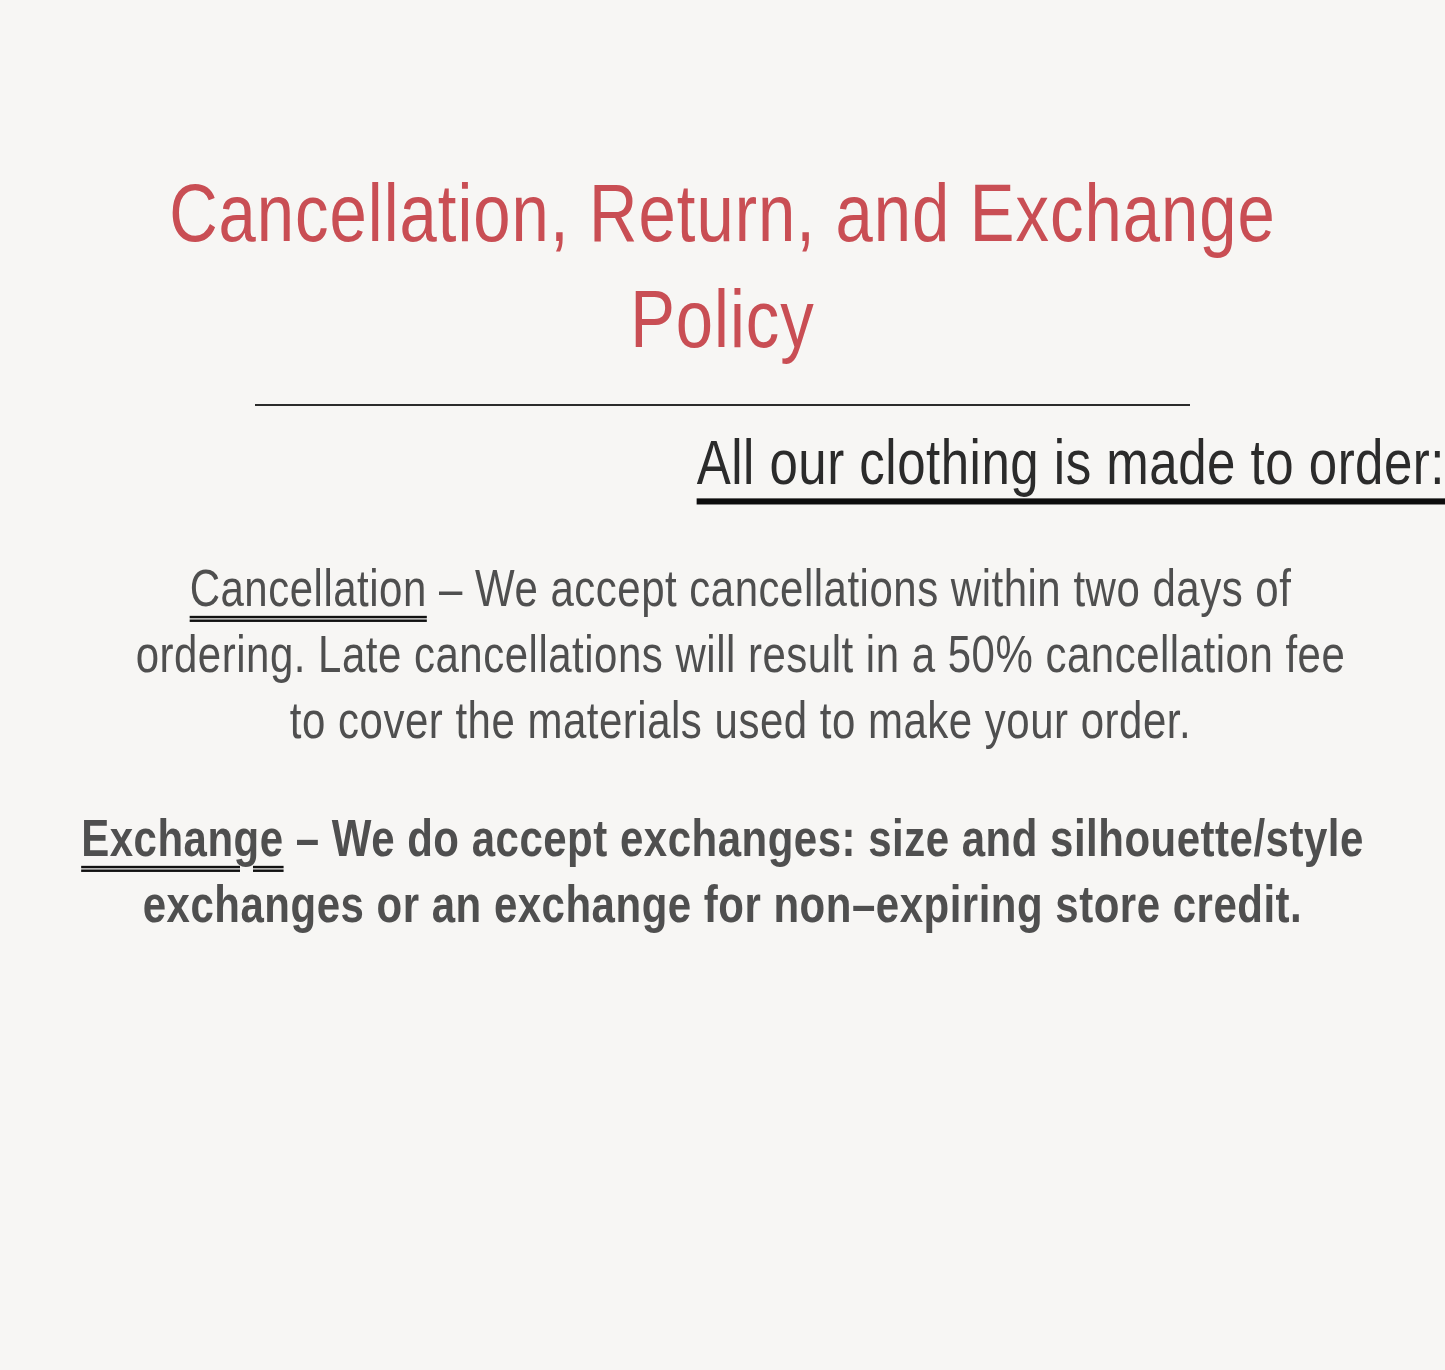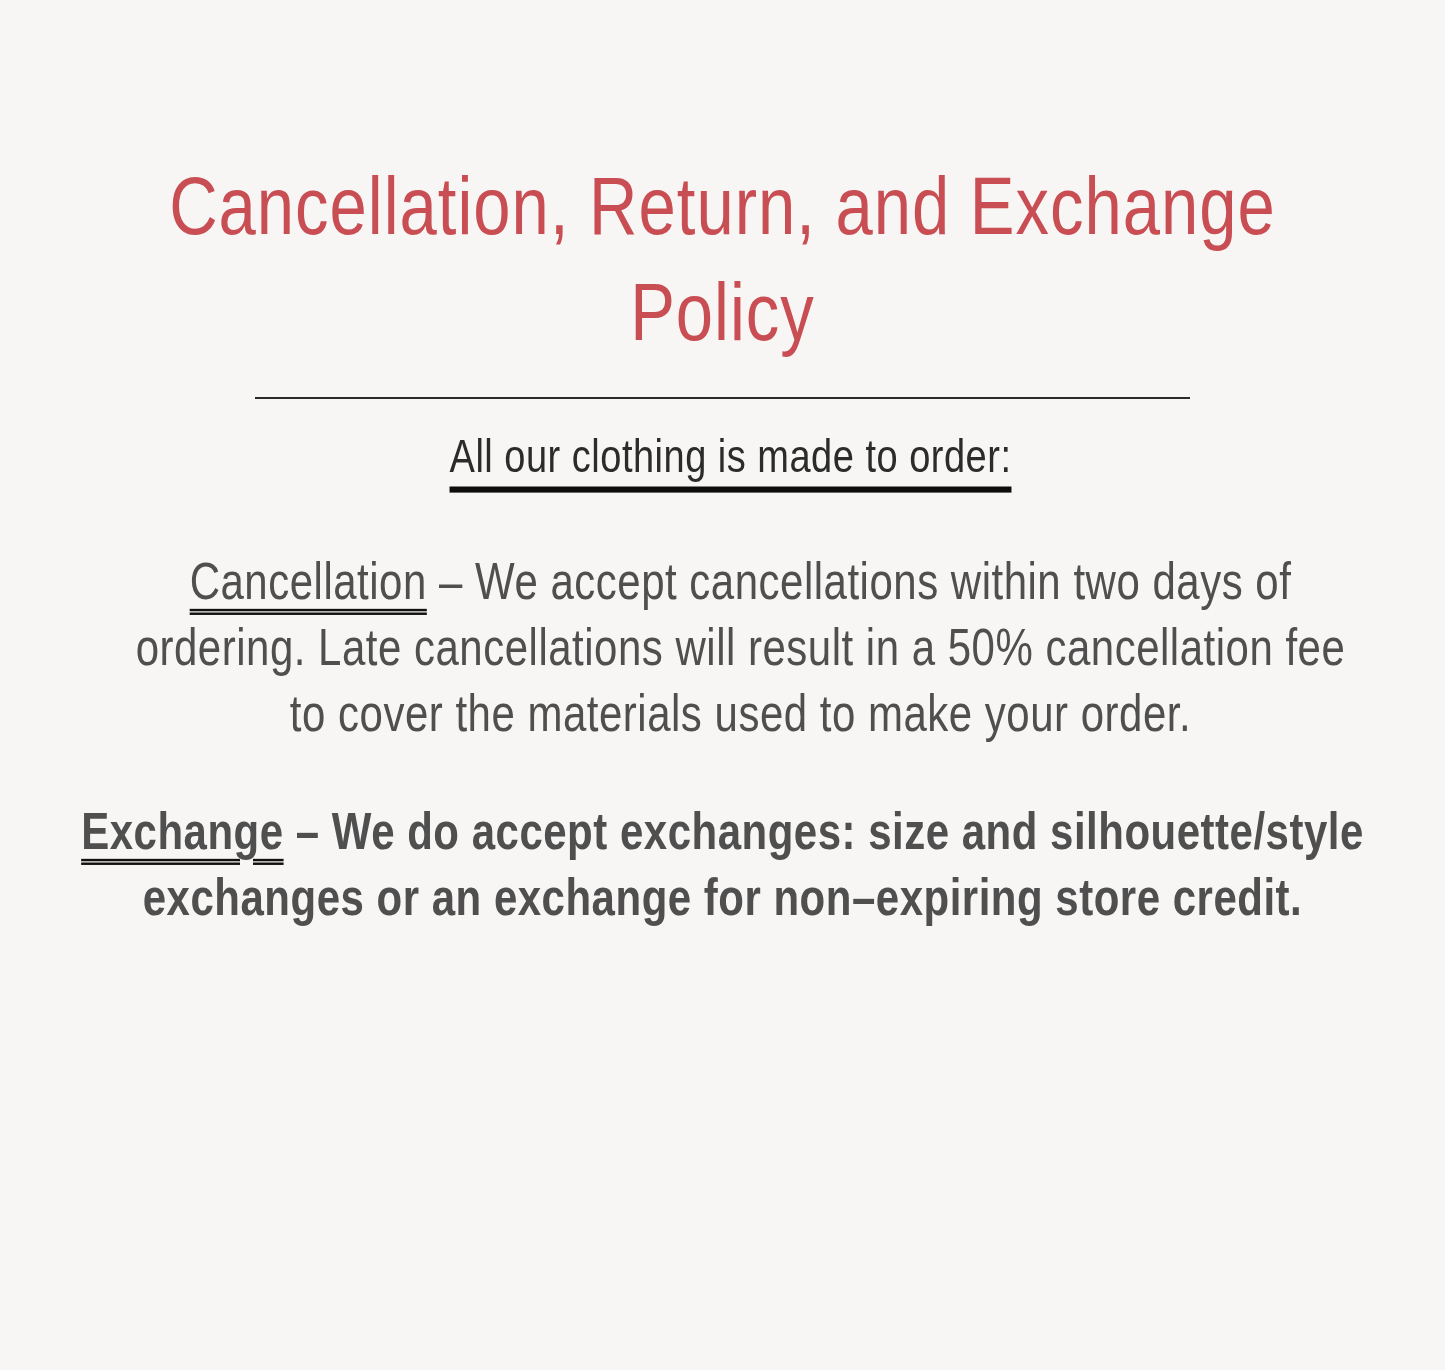--- a/index.html
+++ b/index.html
@@ -7,21 +7,21 @@
   }
   *{box-sizing:border-box;}
   html,body{margin:0;padding:0;}
   body{
     background:var(--bg);
     font-family:"Liberation Sans", sans-serif;
   }
   .page{
     position:relative;
     width:1445px; height:994px;
-    margin:5px auto;
+    margin:12px auto;
     background:var(--bg);
     padding-top:148px;
     overflow:hidden;
   }
   
   .title{
     margin:0;
     text-align:center;
     font-weight:300;
     color:var(--accent);
@@ -39,23 +39,23 @@
   .divider{
     width:935px;
     margin:32px auto 0 auto;
     border:none;
     border-top:2px solid #2b2b2b;
     height:0;
   }
   
   .subtitle{
     margin:20px 0 0 0;
-    text-align:center;
+    text-align:right;
     font-weight:300;
-    font-size:38px;
+    font-size:51px;
     letter-spacing:0.5px;
     color:var(--ink);
     padding-left:16px;
   }
   .subtitle-line{
     display:block;
     line-height:74px;
     white-space:nowrap;
     transform:scaleY(1.22);
     transform-origin:center;

